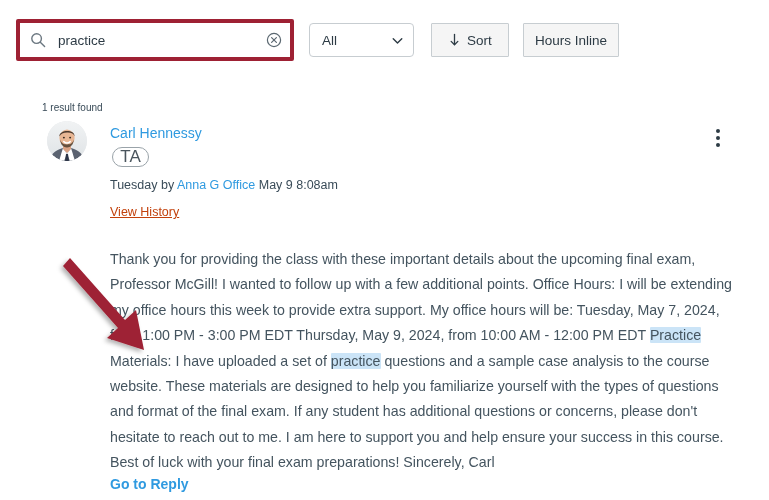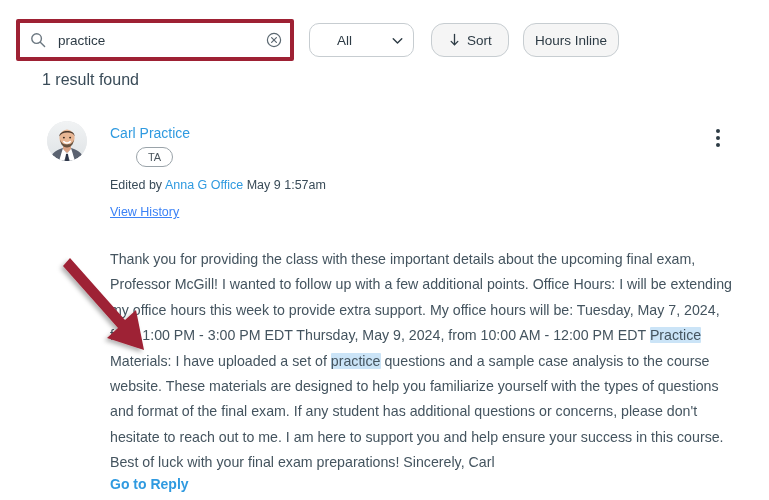--- a/index.html
+++ b/index.html
@@ -58,56 +58,56 @@
     width: 16px; height: 16px;
     color: #5b6871;
     cursor: pointer;
   }
 
   .select-all {
     position: absolute;
     left: 309px; top: 23px;
     width: 105px; height: 34px;
     border: 1px solid #c7cdd1;
-    border-radius: 10px;
+    border-radius: 4px;
     background: #ffffff;
     display: flex;
     align-items: center;
     justify-content: space-between;
-    padding: 0 9px 0 27px;
+    padding: 0 9px 0 12px;
     font-size: 13.5px;
     color: #2d3b45;
     cursor: pointer;
   }
   .chev { width: 13px; height: 13px; color: #2d3b45; }
 
   .btn {
     position: absolute;
     top: 23px; height: 34px;
     border: 1px solid #c7cdd1;
-    border-radius: 13px;
+    border-radius: 1px;
     background: #f5f5f5;
     display: flex;
     align-items: center;
     justify-content: center;
     gap: 6px;
     font-size: 13.5px;
     color: #2d3b45;
     cursor: pointer;
     font-family: "Liberation Sans", sans-serif;
   }
   .btn-sort   { left: 431px; width: 78px; }
   .btn-inline { left: 523px; width: 96px; }
   .arrow-down-icon { width: 13px; height: 14px; color: #2d3b45; }
 
   
   .result-count {
     position: absolute;
-    left: 42px; top: 71px;
-    font-size: 16px;
+    left: 42px; top: 102px;
+    font-size: 10px;
     color: #394B58;
   }
 
   
   .entry { position: absolute; left: 0; top: 113px; width: 769px; }
 
   .avatar {
     position: absolute;
     left: 47px; top: 8px;
     width: 40px; height: 40px;
@@ -124,38 +124,37 @@
     color: #2f9ae0;
     cursor: pointer;
   }
   .ta-badge {
     position: absolute;
     left: 112px; top: 147px;
     width: 37px; height: 20px;
     border: 1px solid #9aa3a9;
     border-radius: 10px;
     display: flex; align-items: center; justify-content: center;
-    font-size: 11px;
+    font-size: 17px;
     color: #4a555d;
     background: #ffffff;
-    margin-left: 24px;
   }
   .edited-line {
     position: absolute;
     left: 110px; top: 178px;
     font-size: 12.5px;
     color: #394B58;
     white-space: nowrap;
   }
   .edited-line .editor-link { color: #2f9ae0; cursor: pointer; }
   .view-history {
     position: absolute;
     left: 110px; top: 205px;
     font-size: 12.5px;
-    color: #3b82f6;
+    color: #c2410c;
     text-decoration: underline;
     cursor: pointer;
   }
 
   .kebab-menu {
     position: absolute;
     left: 706px; top: 124px;
     width: 24px; height: 28px;
     display: flex; flex-direction: column;
     align-items: center; justify-content: center;
@@ -283,29 +282,29 @@
           <path d="M13.2 18.5 C13.6 24 16.4 26.4 20 26.4 C23.6 26.4 26.4 24 26.8 18.5 C25.6 22.4 23.2 23.4 20 23.4 C16.8 23.4 14.4 22.4 13.2 18.5 Z" fill="#50402f" opacity="0.85"></path>
 
           <ellipse cx="16.9" cy="16.6" rx="1" ry="0.85" fill="#3a2d22"></ellipse>
           <ellipse cx="23.1" cy="16.6" rx="1" ry="0.85" fill="#3a2d22"></ellipse>
 
           <path d="M16.8 20.6 Q20 23.4 23.2 20.6" stroke="#ffffff" stroke-width="1.5" fill="none" stroke-linecap="round"></path>
         </g>
       </svg>
     </div>
 
-    <div class="author-name">Carl Practice</div>
+    <div class="author-name">Carl Hennessy</div>
   </div>
 
   <div class="ta-badge">TA</div>
 
   <div class="edited-line">
-    <span>Edited by</span>
+    <span>Tuesday by</span>
     <span class="editor-link">Anna G Office</span>
-    <span>May 9 1:57am</span>
+    <span>May 9 8:08am</span>
   </div>
 
   <div class="view-history">View History</div>
 
   <div class="kebab-menu">
     <i></i>
     <i></i>
     <i></i>
   </div>
 

